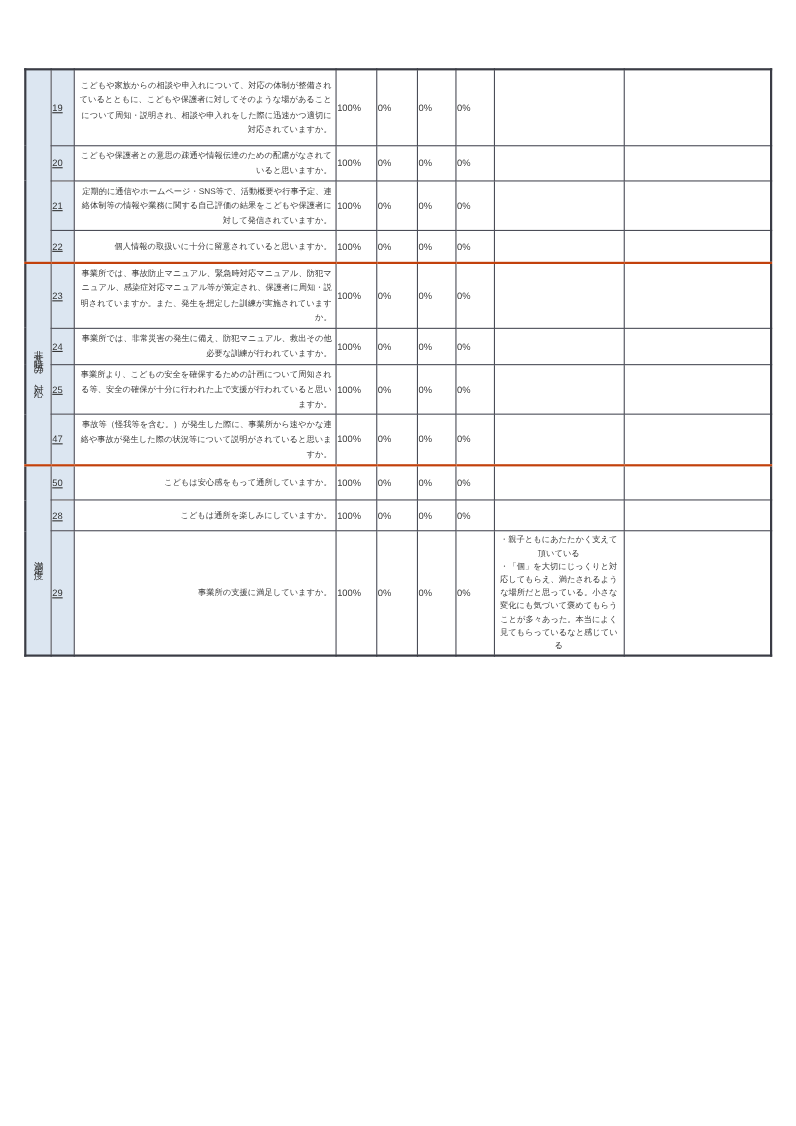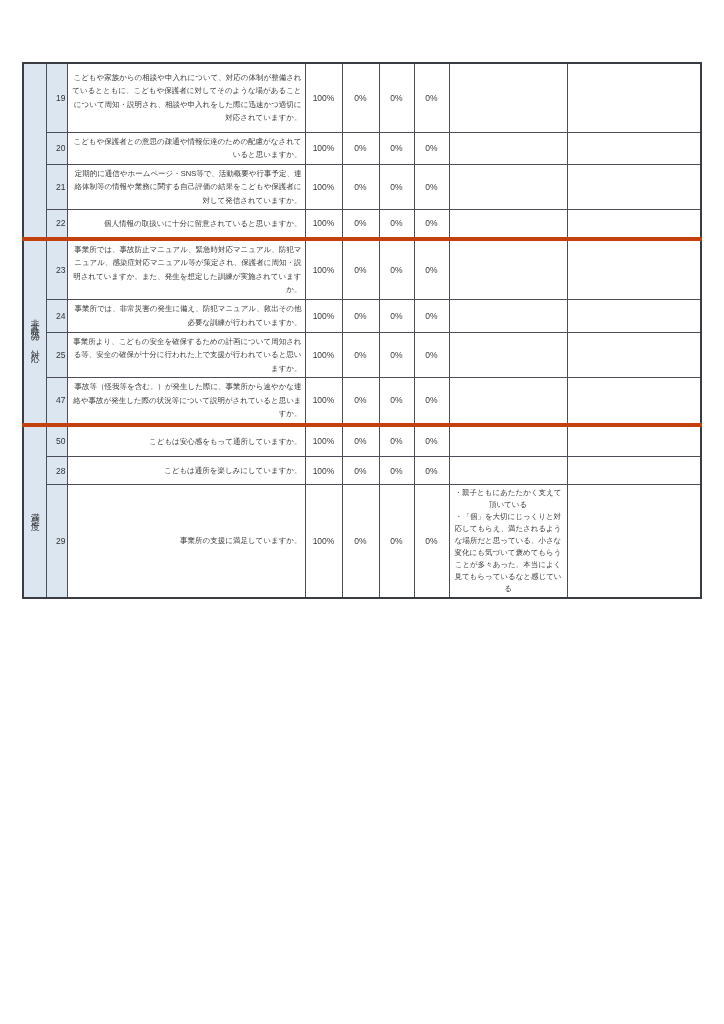--- a/index.html
+++ b/index.html
@@ -7,30 +7,30 @@
     width:724px;height:1024px;background:#ffffff;position:relative;
     font-family:"Liberation Sans","DejaVu Sans",sans-serif;
     color:#3a3a3a;
   }
   table.doc-table{
     position:absolute;left:22px;top:62px;width:678px;
     border-collapse:collapse;table-layout:fixed;
     border:2px solid #3a3c45;
   }
   td{border:1px solid #4b4d57;vertical-align:middle;overflow:hidden;}
-  tr.sec-top td{border-top:4px solid #c2410c;}
+  tr.sec-top td{border-top:2px solid #c2410c;}
   td.cat,td.num{background:#dce6f1;}
   td.cat{text-align:center;padding:0;}
   .vtext{
     writing-mode:vertical-rl;text-orientation:upright;
     margin:0 auto;font-size:9px;letter-spacing:4px;color:#333;
   }
-  td.num{text-align:right;font-size:8.5px;color:#333;}
+  td.num{text-align:left;font-size:8.5px;color:#333;text-decoration:underline;}
   td.question{font-size:7.5px;line-height:1.8;padding:2px 3px;text-align:right;}
-  td.pct{text-align:center;font-size:8.5px;}
+  td.pct{font-size:8.5px;}
   td.comment{
     font-size:7.5px;line-height:1.6;padding:2px 3px;text-align:center;
     white-space:pre-line;vertical-align:middle;
   }
   td.extra{background:#ffffff;}
 </style>
 </head>
 <body>
 
 <table class="doc-table">

